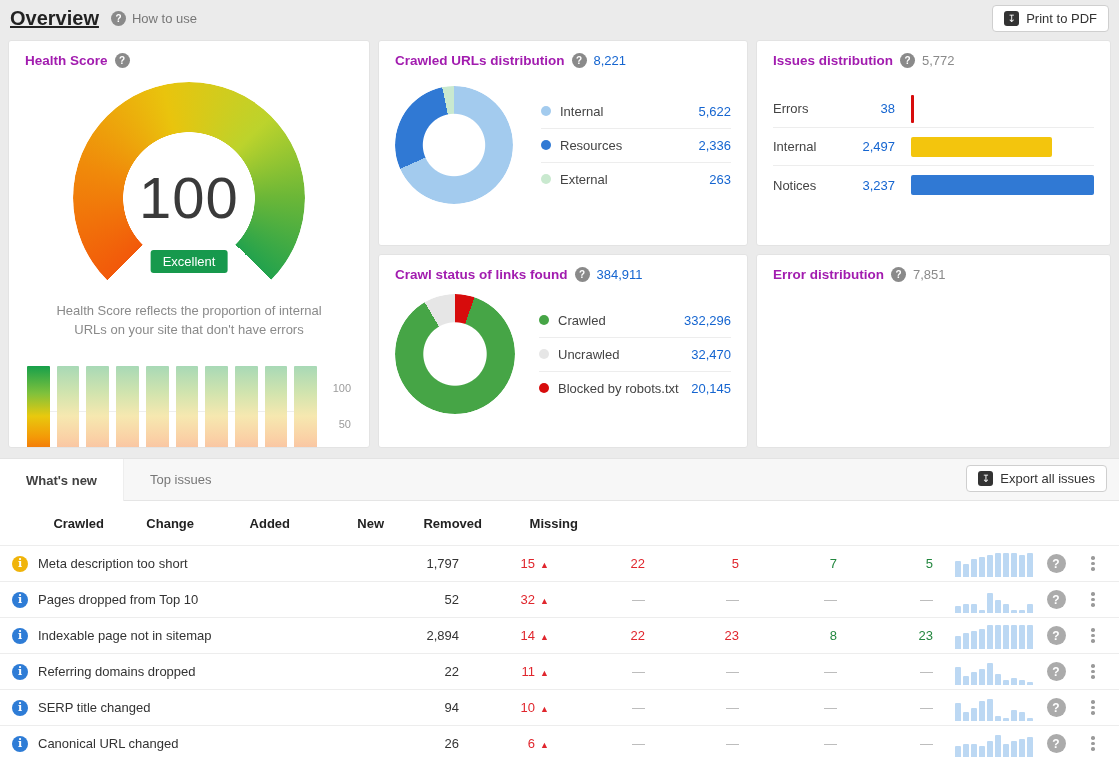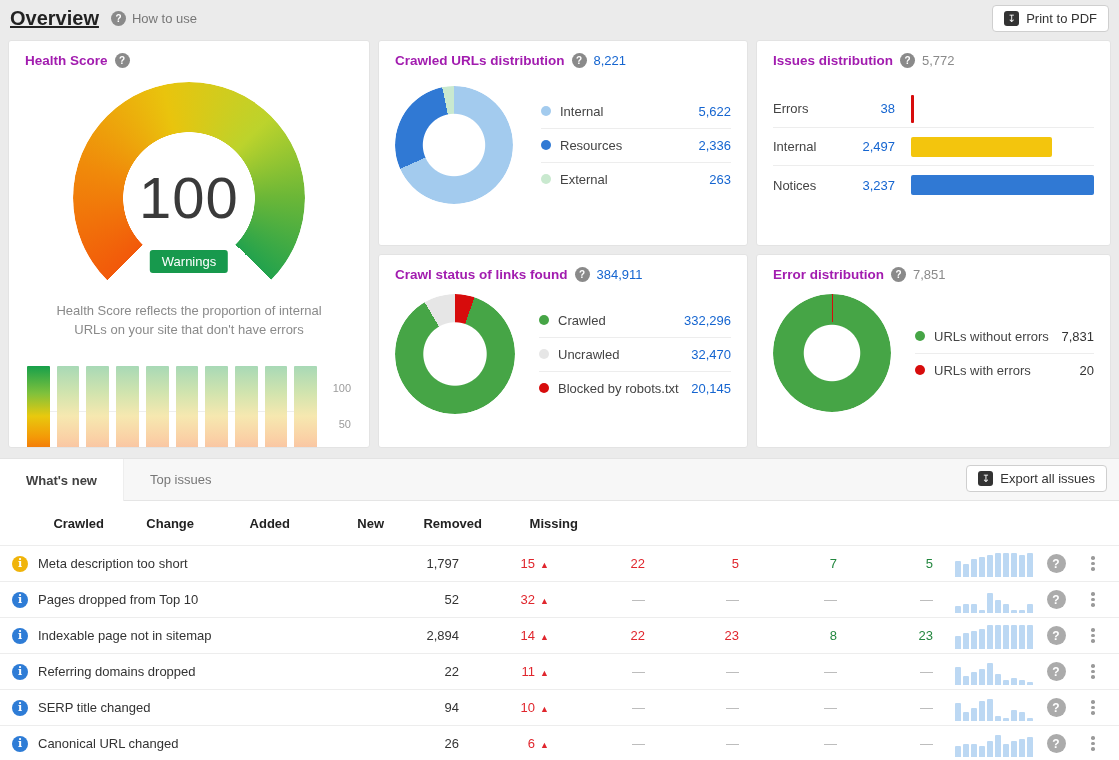--- a/index.html
+++ b/index.html
@@ -156,21 +156,21 @@
   </div>
 
   <div class="card tall">
     <div class="card-head">
       <span class="card-title">Health Score</span>
       <span class="qmark">?</span>
     </div>
     <div class="gauge-wrap">
       <div class="gauge-ring"></div>
       <div class="gauge-score">100</div>
-      <div class="gauge-badge">Warnings</div>
+      <div class="gauge-badge">Excellent</div>
     </div>
     <div class="gauge-desc">Health Score reflects the proportion of internal URLs on your site that don't have errors</div>
     <div class="mini-chart">
       <div class="mini-bars-area">
         <div class="mini-bars">
             <div class="mini-bar vivid" style="height: 100%;"></div>
             <div class="mini-bar" style="height: 100%;"></div>
             <div class="mini-bar" style="height: 100%;"></div>
             <div class="mini-bar" style="height: 100%;"></div>
             <div class="mini-bar" style="height: 100%;"></div>
@@ -248,35 +248,20 @@
       </div>
     </div>
   </div>
 
   <div class="card">
     <div class="card-head">
       <span class="card-title">Error distribution</span>
       <span class="qmark">?</span>
       <span class="total-gray">7,851</span>
     </div>
-    <div class="donut-row" style="margin-top:12px">
-      <div class="donut" style="width: 118px; height: 118px; background: conic-gradient(rgb(215, 12, 12) 0deg, rgb(215, 12, 12) 0.917081deg, rgb(70, 165, 70) 0.917081deg, rgb(70, 165, 70) 360deg); mask: radial-gradient(closest-side, transparent 47%, rgb(0, 0, 0) calc(47% + 1px));"></div>
-      <div class="legend" style="margin-left:24px">
-        <div class="legend-item">
-          <span class="dot" style="background: rgb(70, 165, 70);"></span>
-          <span class="legend-label">URLs without errors</span>
-          <span class="legend-val-dark">7,831</span>
-        </div>
-        <div class="legend-item">
-          <span class="dot" style="background: rgb(215, 12, 12);"></span>
-          <span class="legend-label">URLs with errors</span>
-          <span class="legend-val-dark">20</span>
-        </div>
-      </div>
-    </div>
   </div>
 </div>
 
 <div class="panel">
   <div class="tabstrip">
     <div class="tab active">
       <span>What's new</span>
     </div>
     <div class="tab">
       <span>Top issues</span>

